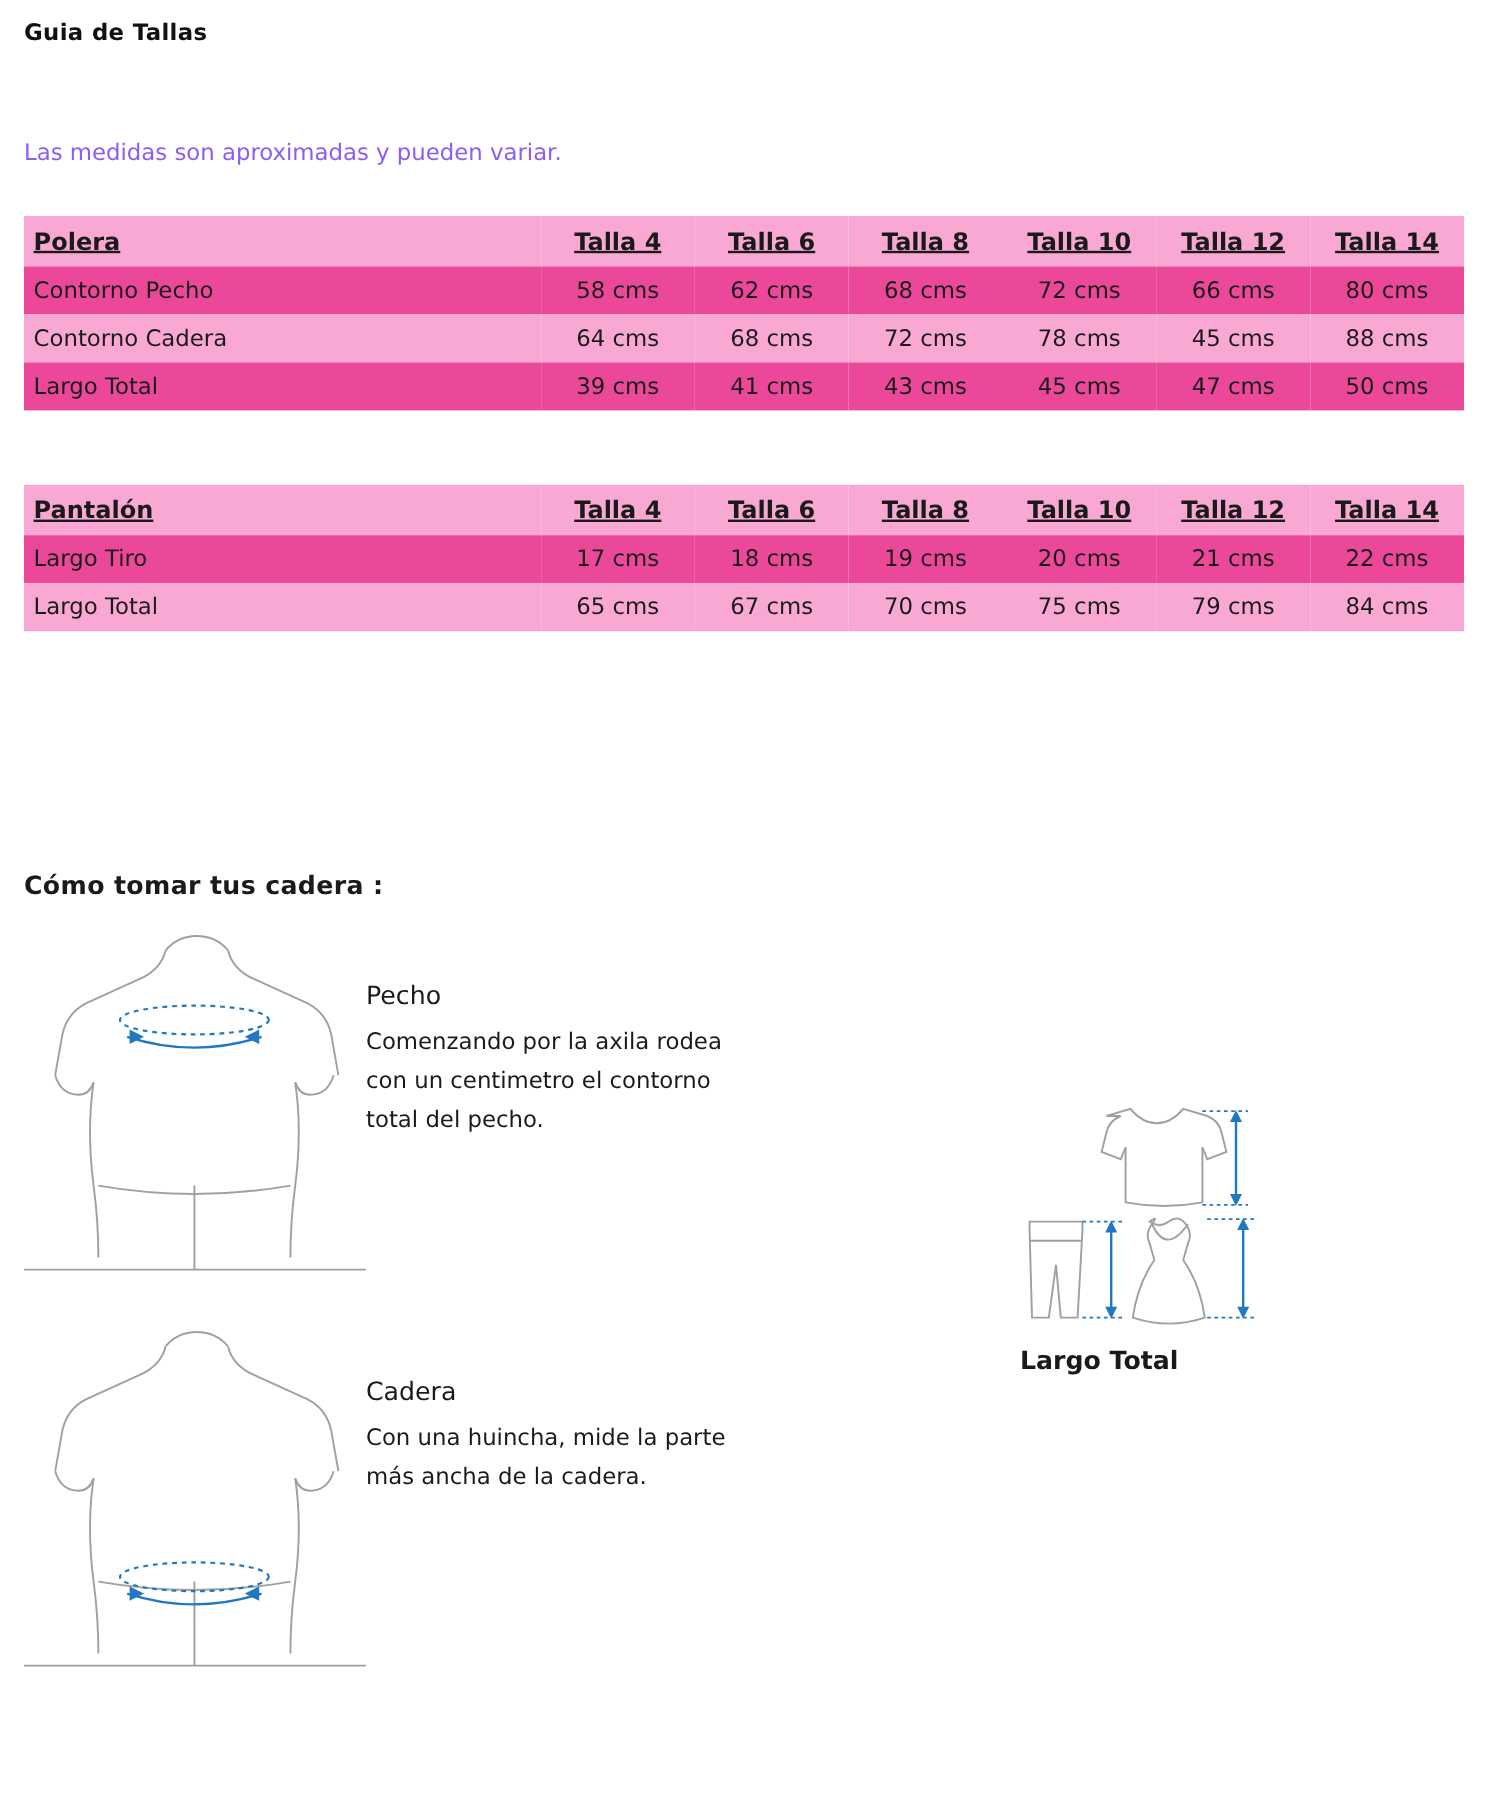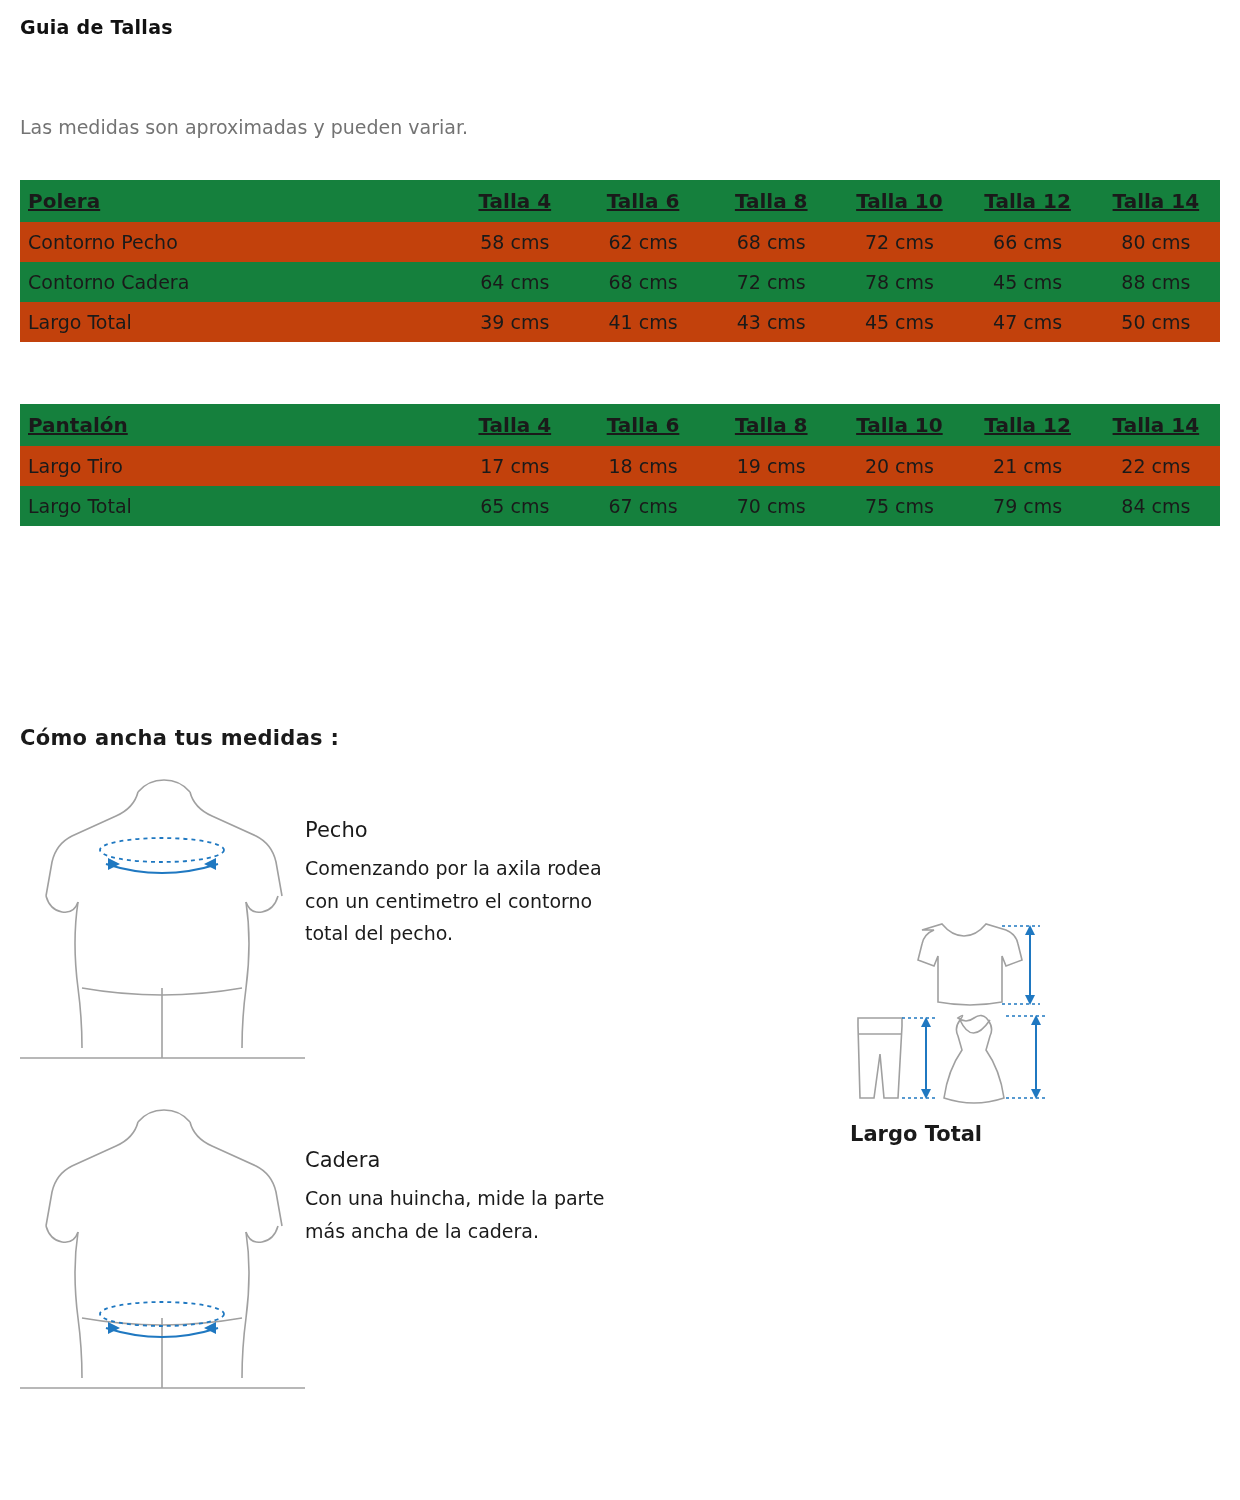--- a/index.html
+++ b/index.html
@@ -23,21 +23,21 @@
   .guide-title {
     font-size: 19px;
     font-weight: bold;
     letter-spacing: 0.3px;
     margin: 0 0 0 0;
     color: #111;
   }
   .intro {
     font-size: 19px;
     margin-top: 78px;
-    color: #737373;
+    color: #8b5cf6;
   }
   table.size-table {
     border-collapse: collapse;
     width: 1200px;
     margin-top: 42px;
     table-layout: fixed;
   }
   table.size-table td, table.size-table th {
     font-size: 19px;
     padding: 9px 10px;
@@ -47,24 +47,24 @@
   table.size-table th.rowhead, table.size-table td.rowhead {
     text-align: left;
     padding-left: 8px;
   }
   table.size-table thead th {
     font-weight: bold;
     text-decoration: underline;
     font-size: 20px;
   }
   table.size-table tr.shaded {
-    background: #15803d;
+    background: #f9a8d4;
   }
   table.size-table tr.plain {
-    background: #c2410c;
+    background: #ec4899;
   }
   col.label-col { width: 430px; }
   col.size-col { width: 128px; }
 
   .table-gap { height: 34px; }
 
   .howto-title {
     font-size: 21px;
     font-weight: bold;
     margin-top: 200px;
@@ -218,21 +218,21 @@
         <td>65 cms</td>
         <td>67 cms</td>
         <td>70 cms</td>
         <td>75 cms</td>
         <td>79 cms</td>
         <td>84 cms</td>
       </tr>
     </tbody>
   </table>
 
-  <div class="howto-title">Cómo ancha tus medidas :</div>
+  <div class="howto-title">Cómo tomar tus cadera :</div>
 
   <div class="howto-wrap">
 
     <div class="measure-row">
       <div class="figure-cell">
         <svg width="285" height="290" viewBox="0 0 285 290">
           <g fill="none" stroke="#a0a0a0" stroke-width="1.6">
             <path d="M118 20 q10 -12 26 -12 q16 0 26 12"></path>
             <path d="M118 20 q-4 16 -22 24 l-44 20 q-16 8 -20 26 l-6 34"></path>
             <path d="M170 20 q4 16 22 24 l44 20 q16 8 20 26 l6 34"></path>

